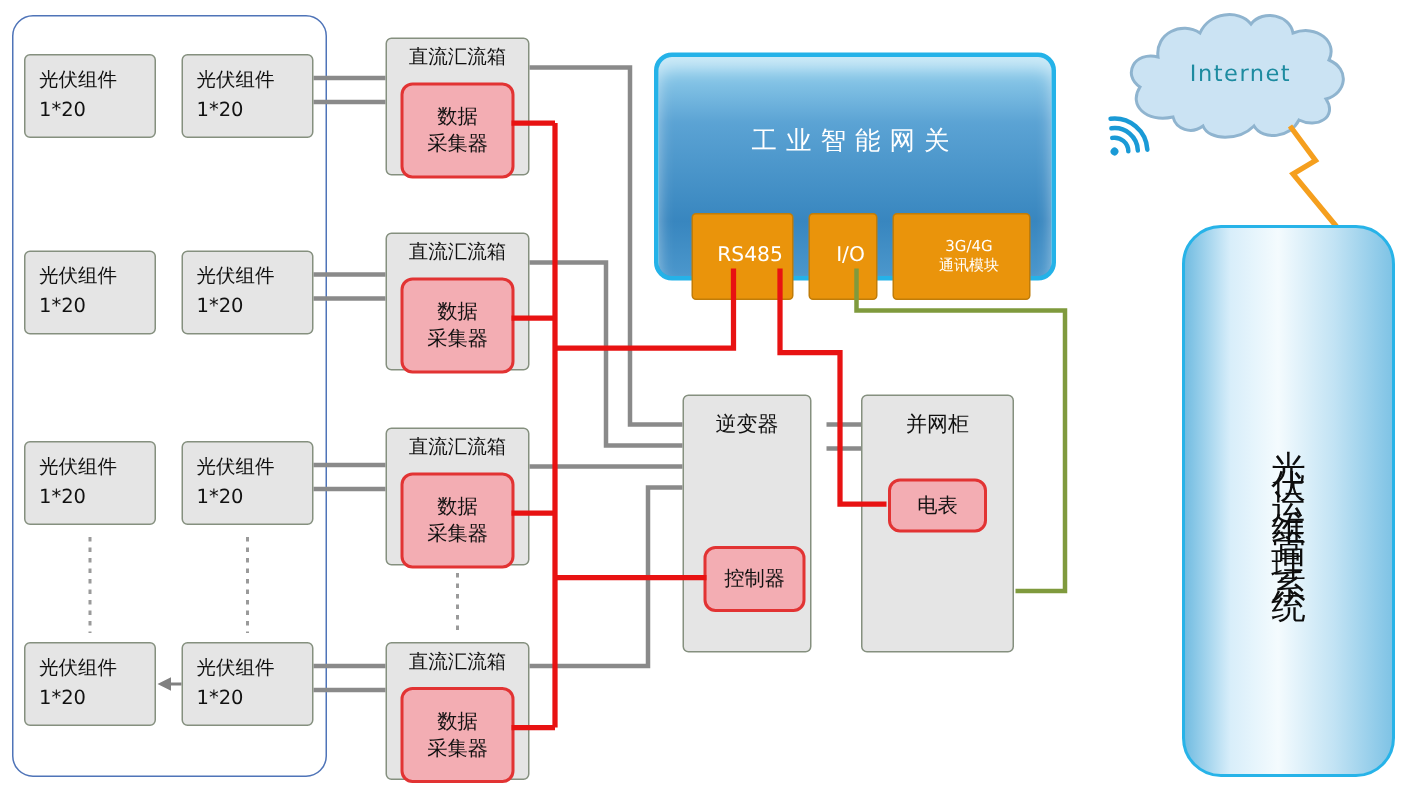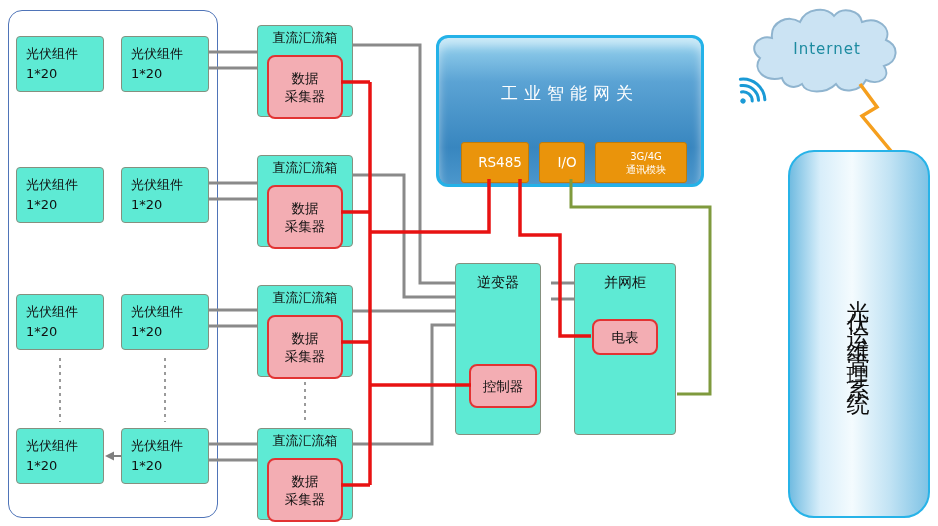--- a/index.html
+++ b/index.html
@@ -15,21 +15,21 @@
 
   .node { position:absolute; box-sizing:border-box; z-index:10; }
 
   .pv-frame {
     position:absolute; z-index:6; box-sizing:border-box;
     left:8px; top:10px; width:210px; height:508px;
     border:1.6px solid #4f74b8; border-radius:14px; background:#ffffff;
   }
 
   .graybox {
-    background:#5eead4; border:1.4px solid #85907f; border-radius:4px;
+    background:#e5e5e5; border:1.4px solid #85907f; border-radius:4px;
   }
   .pvbox {
     width:88px; height:56px;
     display:flex; align-items:center;
     padding-left:9px; font-size:13px; line-height:1.55;
   }
   .preline { white-space:pre-line; }
 
   .combiner { width:96px; height:92px; }
   .combiner-title { text-align:center; font-size:13px; padding-top:3px; }
@@ -45,21 +45,21 @@
     left:436px; top:35px; width:268px; height:152px;
     border:3px solid #24b2e8; border-radius:12px;
     background:linear-gradient(180deg,#9bd6f0 0%, #5ba3d4 30%, #3886bf 75%, #4b97cc 100%);
     box-shadow: inset 0 8px 10px rgba(255,255,255,.5);
   }
   .gateway-title {
     position:absolute; left:0; right:0; top:44px; text-align:center;
     color:#ffffff; font-size:17px; letter-spacing:6px;
   }
   .gw-mod {
-    position:absolute; top:104px; height:41px;
+    position:absolute; top:104px; height:58px;
     background:#ea940b; border:1px solid #c07c09; border-radius:3px;
     color:#ffffff; display:flex; align-items:center; justify-content:center;
     text-align:center; font-size:13.5px; line-height:1.3; box-sizing:border-box;padding-left:10px;
   }
   .gw-rs485 { left:22px;  width:68px; }
   .gw-io    { left:100px; width:46px; }
   .gw-3g4g  { left:156px; width:92px; font-size:10px; }
 
   .inverter { left:455px; top:263px; width:86px;  height:172px; }
   .cabinet  { left:574px; top:263px; width:102px; height:172px; }

